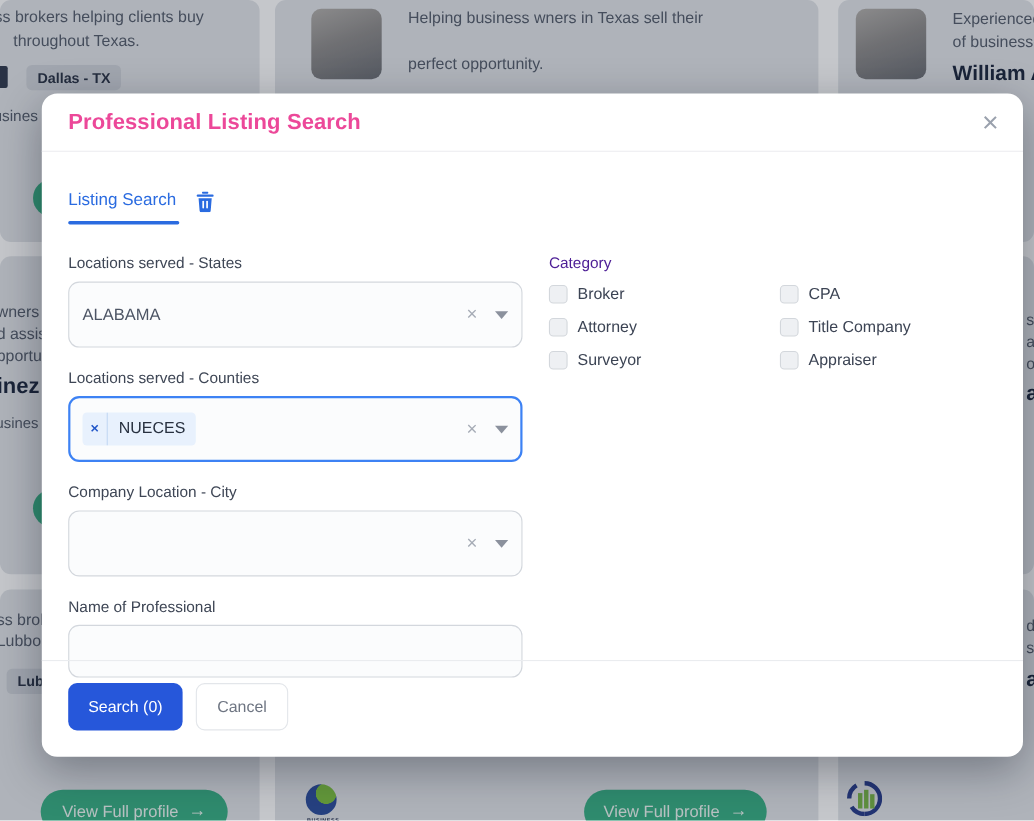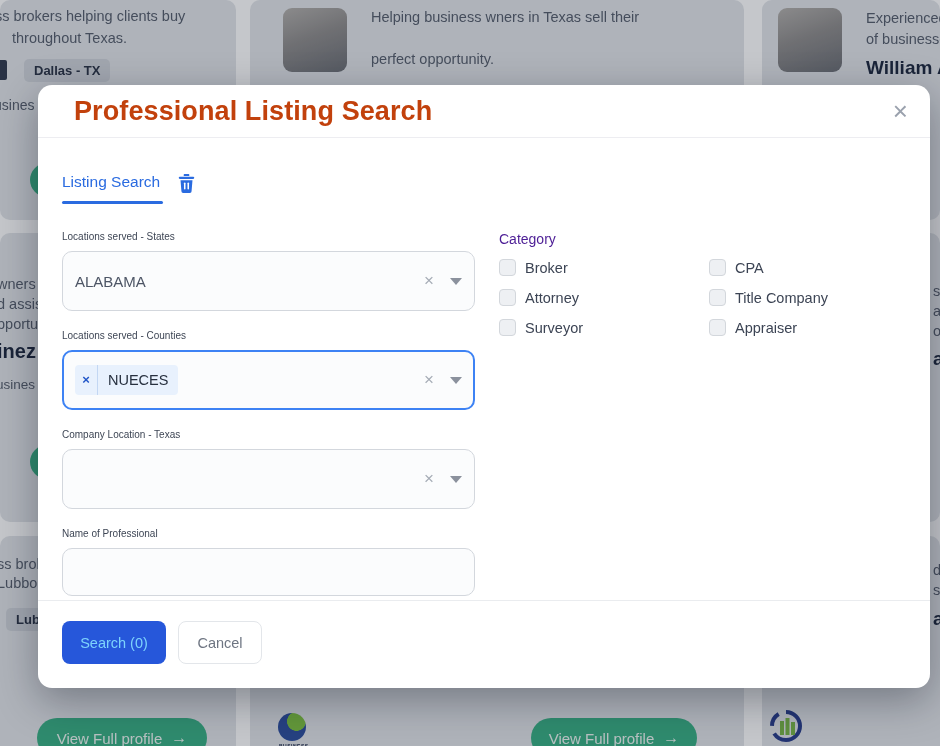--- a/index.html
+++ b/index.html
@@ -23,31 +23,31 @@
                 background:radial-gradient(circle at 66% 30%, #7fc241 0 34%, #2e4f9e 36%); }
   .logo-caption { position:absolute; font-size:5px; font-weight:bold; color:#1e2a4a; letter-spacing:.5px; }
   .tag-icon { position:absolute; background:#323c50; border-radius:2px; }
 
   .overlay { position:absolute; inset:0; background:rgba(13,20,36,0.24); }
 
   
   .modal { position:absolute; left:38px; top:85px; width:892px; height:603px; background:#ffffff;
            border-radius:14px; box-shadow:0 12px 40px rgba(10,15,30,.35); }
   .m-header { height:53px; border-bottom:1px solid #ededf1; position:relative; }
-  .m-title { font-size:27px; font-weight:bold; color:#c2410c; line-height:52px; padding-left:36px; letter-spacing:.1px; }
+  .m-title { font-size:20px; font-weight:bold; color:#ec4899; line-height:52px; padding-left:24px; letter-spacing:.1px; }
   .m-close { position:absolute; right:22px; top:9px; font-size:26px; font-weight:300; color:#9aa1ad;
              cursor:pointer; line-height:34px; }
 
   .tab-area { position:absolute; left:24px; top:88px; }
   .tab-label { color:#2a6be0; font-size:15.5px; }
   .tab-underline { margin-top:10px; height:3px; width:101px; background:#2a6be0; border-radius:2px; }
   .trash { position:absolute; left:140px; top:89px; cursor:pointer; }
 
   .form-col { position:absolute; left:24px; top:146px; width:413px; }
-  .f-label { font-size:10px; color:#3e4655; margin-bottom:9px; }
+  .f-label { font-size:14px; color:#3e4655; margin-bottom:9px; }
   .f-label + .field, .f-label + .f-input { margin-bottom:19px; }
   .field { width:413px; height:60px; background:#fbfcfd; border:1px solid #d3d7dd; border-radius:10px;
            display:flex; align-items:center; padding:0 12px; }
   .field.focused { border:2px solid #3d82f4; padding:0 11px; }
   .f-value { flex:1; font-size:15px; color:#4d5565; }
   .f-clear { font-size:17px; color:#a6acb6; margin-right:16px; cursor:pointer; }
   .f-caret { width:0; height:0; border-left:6px solid transparent; border-right:6px solid transparent;
              border-top:7px solid #8b919d; cursor:pointer; }
   .f-input { width:413px; height:48px; background:#fbfcfd; border:1px solid #d3d7dd; border-radius:10px;
              font-size:15px; color:#333; padding:0 12px; outline:none; font-family:inherit; }
@@ -61,21 +61,21 @@
   .cat-title { font-size:14px; color:#4c1d95; margin-bottom:12px; }
   .cat-grid { display:grid; grid-template-columns:210px auto; row-gap:13px; }
   .cat-item { display:flex; align-items:center; cursor:pointer; }
   .cbx { width:17px; height:17px; background:#eef0f3; border:1px solid #d3d7dc; border-radius:4px; margin-right:9px; }
   .cat-label { font-size:14.5px; color:#3c4454; }
 
   .m-footer { position:absolute; left:0; right:0; top:515px; border-top:1px solid #eaecef;
               padding:20px 24px; display:flex; gap:12px; }
   .btn { height:43px; border-radius:8px; font-size:14.5px; display:flex; align-items:center;
          justify-content:center; cursor:pointer; font-family:inherit; }
-  .btn-primary { width:104px; background:#2657da; color:#7dd3fc; border:none; }
+  .btn-primary { width:104px; background:#2657da; color:#ffffff; border:none; }
   .btn-secondary { width:84px; background:#ffffff; color:#6e7582; border:1px solid #e3e6ea; }
 </style>
 </head>
 <body>
 
 <div class="bg">
 
   <div class="bg-card" style="left:0; top:0; width:236px; height:220px;"></div>
   <div class="bg-card" style="left:250px; top:0; width:494px; height:220px;"></div>
   <div class="bg-card" style="left:762px; top:0; width:178px; height:220px;"></div>
@@ -176,21 +176,21 @@
     <div class="field focused">
       <span class="chip">
         <span class="chip-x">×</span>
         <span class="chip-label">NUECES</span>
       </span>
       <span class="chip-spacer"></span>
       <span class="f-clear">×</span>
       <span class="f-caret"></span>
     </div>
 
-    <div class="f-label">Company Location - Texas</div>
+    <div class="f-label">Company Location - City</div>
     <div class="field">
       <span class="f-value"></span>
       <span class="f-clear">×</span>
       <span class="f-caret"></span>
     </div>
 
     <div class="f-label">Name of Professional</div>
     <input class="f-input" value="" style="">
   </div>
 

